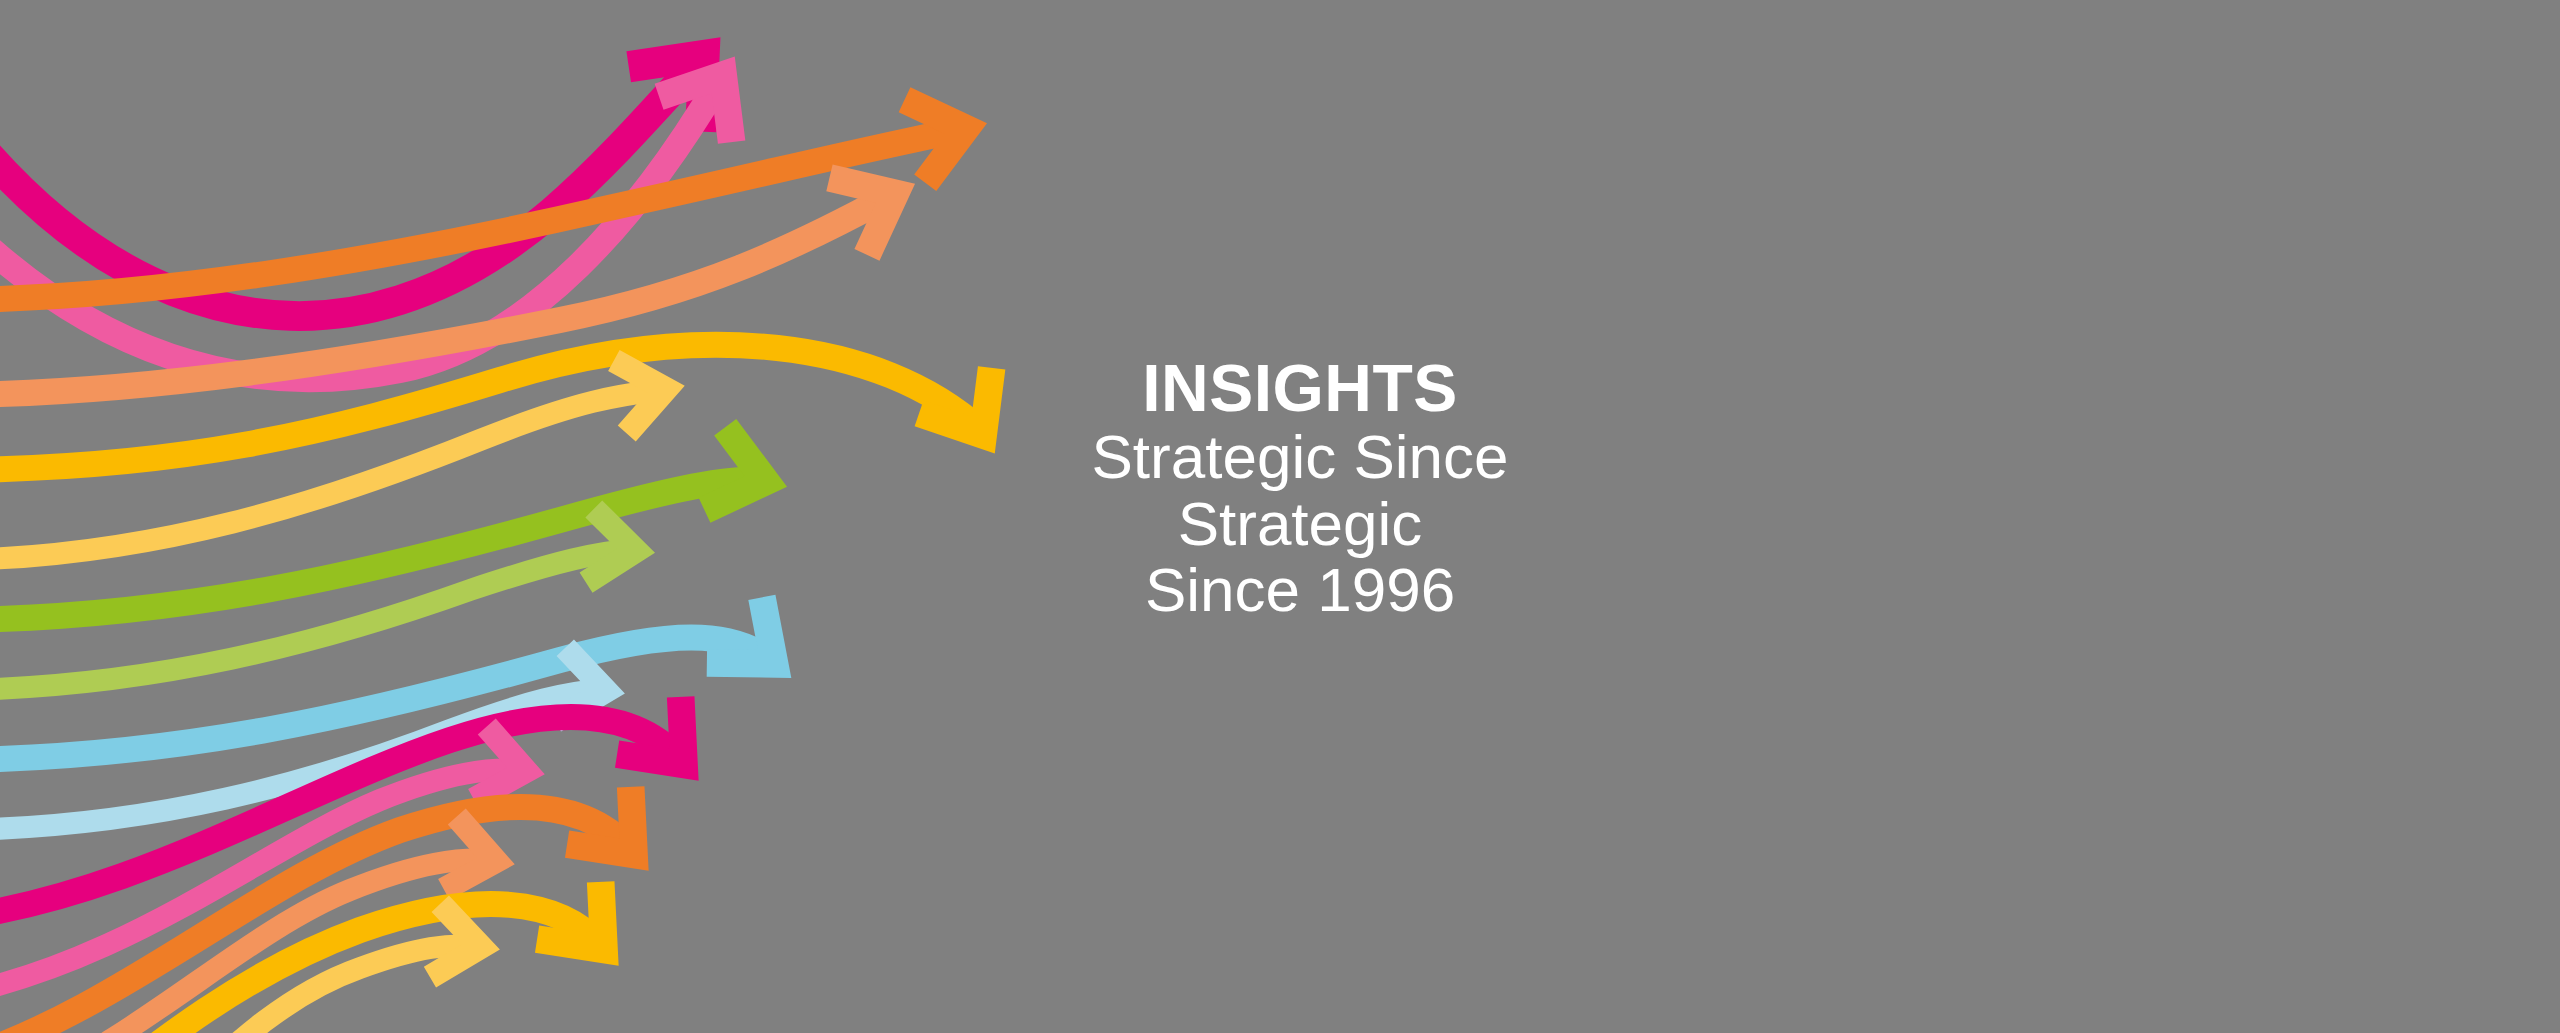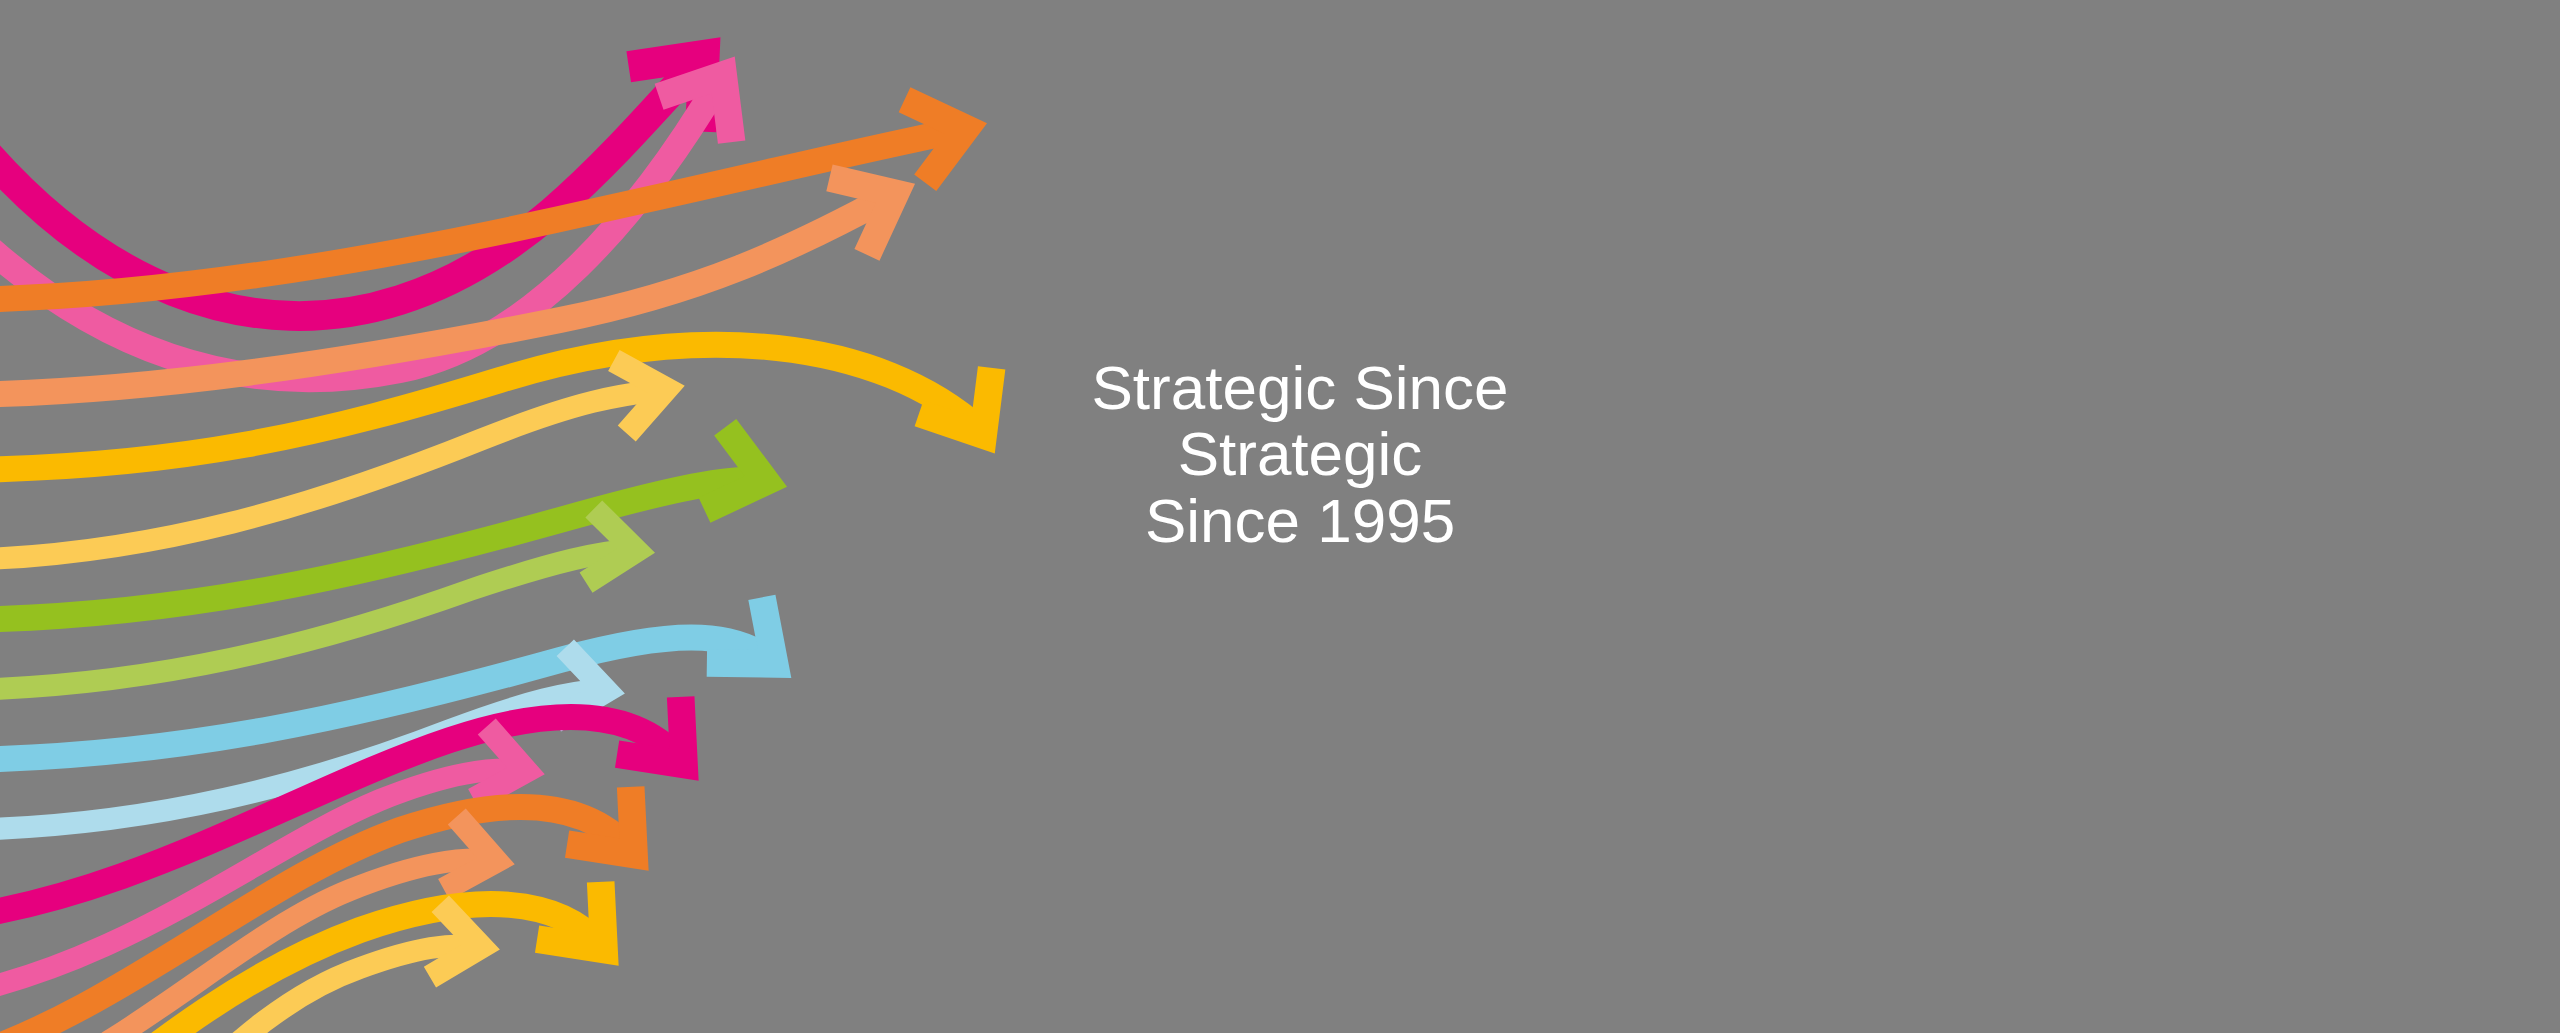--- a/index.html
+++ b/index.html
@@ -154,18 +154,19 @@
         <g id="a16">
           <path d="M 130 1140 C 210 1070 270 1000 360 968 C 420 946 450 944 475 946" fill="none" stroke="#FCCB55" stroke-width="22" stroke-linecap="butt"></path>
           <g transform="translate(475,946) rotate(8)">
             <path d="M -40.300000000000004 -37.07600000000001 L 6 0 L -40.300000000000004 37.07600000000001" fill="none" stroke="#FCCB55" stroke-width="23.92" stroke-linecap="butt" stroke-linejoin="miter" stroke-miterlimit="10"></path>
           </g>
         </g>
       </g>
   </svg>
 
   <div id="brand-text-block">
+    <div class="brand-line" id="brand-title">INSIGHTS</div>
     <div class="brand-line brand-sub">Strategic Since</div>
     <div class="brand-line brand-sub">Strategic</div>
-    <div class="brand-line brand-sub">Since 1995</div>
+    <div class="brand-line brand-sub">Since 1996</div>
   </div>
 
 </div>
 
 </body></html>

